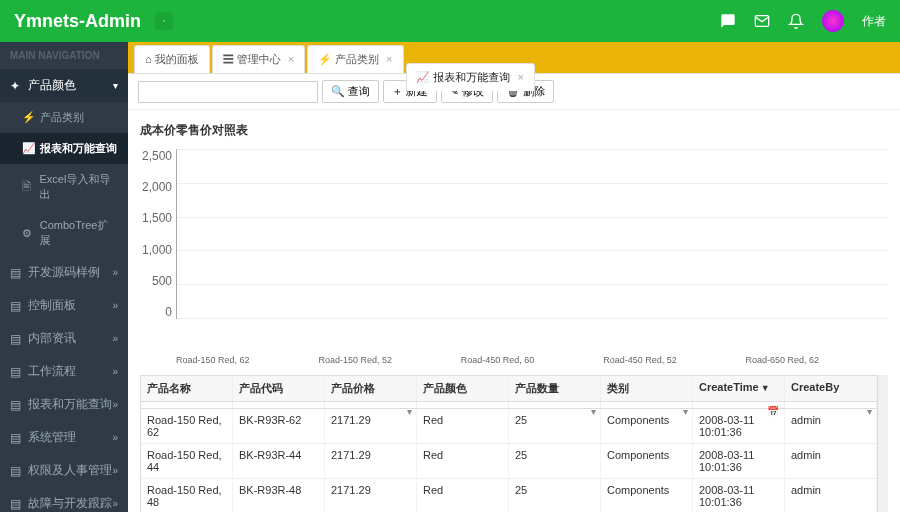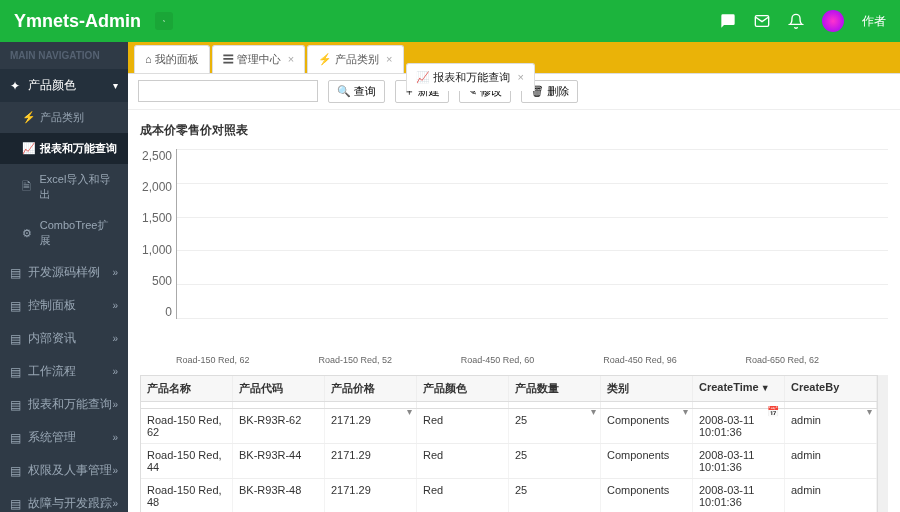--- a/index.html
+++ b/index.html
@@ -18,21 +18,21 @@
 .side-item.sub{padding-left:22px;font-size:11px;}
 .side-item.sub.sel{background:#1b252f;color:#fff;font-weight:600;}
 .side-item .chev{margin-left:auto;font-size:10px;}
 .side-item .ico{width:12px;margin-right:6px;display:inline-block;}
 .side-spacer{flex:1;}
 .main{flex:1;display:flex;flex-direction:column;overflow:hidden;}
 .tabs{height:32px;border-bottom:1px solid #ddd;display:flex;align-items:flex-end;padding:0 6px;background:#eab308;}
 .tab{padding:6px 10px;border:1px solid #ddd;border-bottom:none;margin-right:2px;background:#fff;border-radius:3px 3px 0 0;font-size:11px;cursor:pointer;color:#555;}
 .tab.active{background:#fff;color:#222;position:relative;top:18px;}
 .tab .x{margin-left:4px;color:#aaa;}
-.toolbar{padding:6px 10px;border-bottom:1px solid #eee;display:flex;align-items:flex-start;gap:10px;}
+.toolbar{padding:6px 10px;border-bottom:1px solid #eee;display:flex;align-items:flex-end;gap:4px;}
 .search{height:22px;width:180px;border:1px solid #ccc;padding:0 6px;font-size:11px;}
 .btn{border:1px solid #ccc;background:#fff;padding:3px 8px;font-size:11px;cursor:pointer;border-radius:2px;}
 .content{flex:1;overflow:auto;padding:8px 12px;}
 .chart-title{font-size:12px;font-weight:600;margin:4px 0 10px;}
 .chart{position:relative;height:200px;display:flex;margin-bottom:6px;}
 .yaxis{width:36px;display:flex;flex-direction:column;justify-content:space-between;align-items:flex-end;font-size:12px;color:#666;padding-right:4px;height:170px;}
 .plot{flex:1;position:relative;height:170px;border-left:1px solid #aaa;border-bottom:1px solid #aaa;}
 .grid{position:absolute;inset:0;}
 .grid div{position:absolute;left:0;right:0;border-top:1px solid #eee;}
 .bars{position:absolute;inset:0;display:flex;align-items:flex-end;padding:0 2px;}
@@ -277,21 +277,21 @@
                 <div class="bar cost" style="height: 18.4%;"></div>
                 <div class="bar retail" style="height: 19.2%;"></div>
               </div>
             </div>
         </div>
       </div>
       <div class="xaxis" id="xaxis">
           <span style="width: 20%;">Road-150 Red, 62</span>
           <span style="width: 20%;">Road-150 Red, 52</span>
           <span style="width: 20%;">Road-450 Red, 60</span>
-          <span style="width: 20%;">Road-450 Red, 96</span>
+          <span style="width: 20%;">Road-450 Red, 52</span>
           <span style="width: 20%;">Road-650 Red, 62</span>
         </div>
 
       <div style="height:10px"></div>
 
       <div style="display:flex">
         <div class="grid-wrap" style="flex:1">
           <div class="ghdr" id="ghdr">
               <div class="cell">产品名称</div>
               <div class="cell">产品代码</div>

